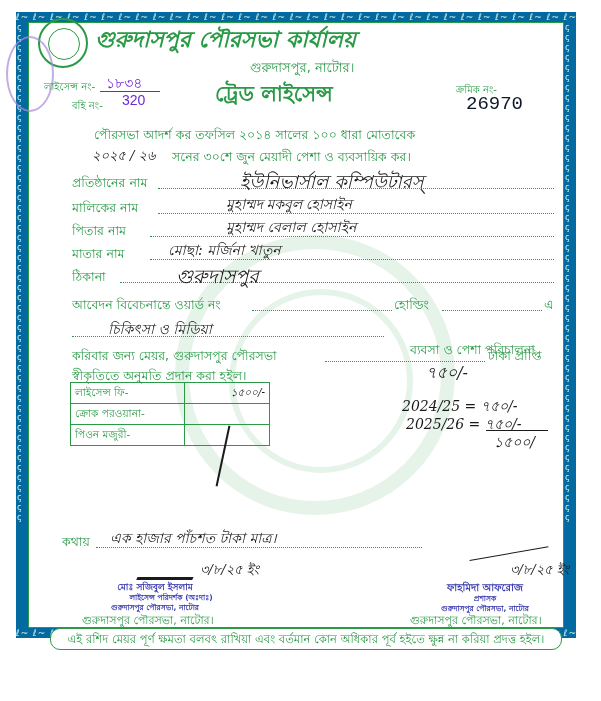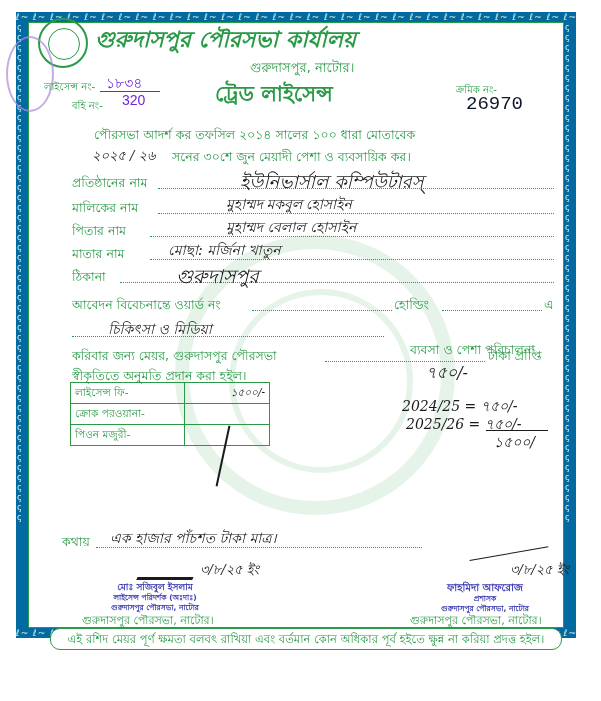--- a/index.html
+++ b/index.html
@@ -128,21 +128,21 @@
 <div class="abs" style="left:486px;top:430px;width:62px;border-top:1px solid #1a1a1a;"></div>
 <div class="abs hand" style="left:494px;top:431px;font-size:14px;">১৫০০/</div>
 
 <div class="abs line" style="left:62px;top:533px;">কথায়</div>
 <div class="dotted" style="left:96px;top:547px;width:326px;"></div>
 <div class="abs hand" style="left:110px;top:527px;font-size:14px;">এক হাজার পাঁচশত টাকা মাত্র।</div>
 
 <div class="abs" style="left:142px;top:555px;width:56px;height:22px;border-bottom:3px solid #1a1a1a;transform:skew(-25deg);"></div>
 <div class="abs hand" style="left:200px;top:560px;font-size:13px;">৩/৮/২৫ ইং</div>
 <div class="abs sig-blue" style="left:90px;top:580px;width:130px;">মোঃ সজিবুল ইসলাম</div>
-<div class="abs sig-blue" style="left:90px;top:592px;width:130px;font-size:7.5px;">লাইসেন্স পরিদর্শক (অঃদাঃ)</div>
+<div class="abs sig-blue" style="left:106px;top:592px;width:130px;font-size:7.5px;">লাইসেন্স পরিদর্শক (অঃদাঃ)</div>
 <div class="abs sig-blue" style="left:90px;top:602px;width:130px;font-size:7.5px;">গুরুদাসপুর পৌরসভা, নাটোর</div>
 <div class="abs" style="left:82px;top:612px;font-size:11px;color:#2a9a47;">গুরুদাসপুর পৌরসভা, নাটোর।</div>
 
 <div class="abs" style="left:470px;top:553px;width:80px;height:12px;border-top:1px solid #1a1a1a;transform:rotate(-10deg);"></div>
 <div class="abs hand" style="left:510px;top:560px;font-size:13px;">৩/৮/২৫ ইং</div>
 <div class="abs sig-blue" style="left:420px;top:580px;width:130px;font-size:10px;">ফাহমিদা আফরোজ</div>
 <div class="abs sig-blue" style="left:420px;top:593px;width:130px;font-size:7.5px;">প্রশাসক</div>
 <div class="abs sig-blue" style="left:420px;top:603px;width:130px;font-size:7.5px;">গুরুদাসপুর পৌরসভা, নাটোর</div>
 <div class="abs" style="left:410px;top:612px;font-size:11px;color:#2a9a47;">গুরুদাসপুর পৌরসভা, নাটোর।</div>
 

